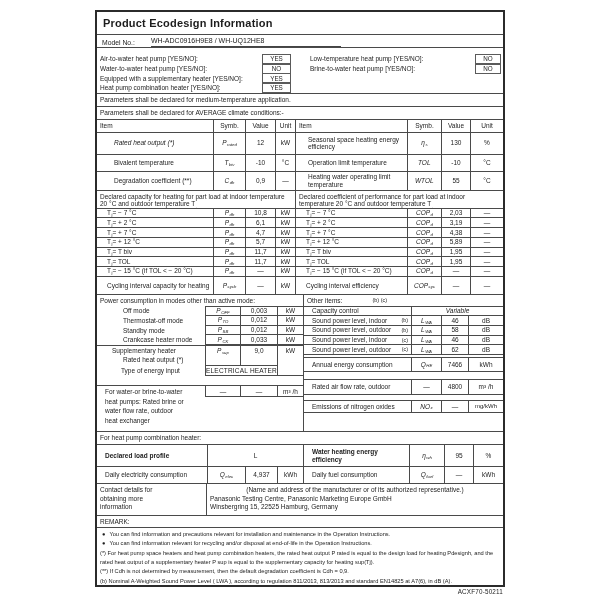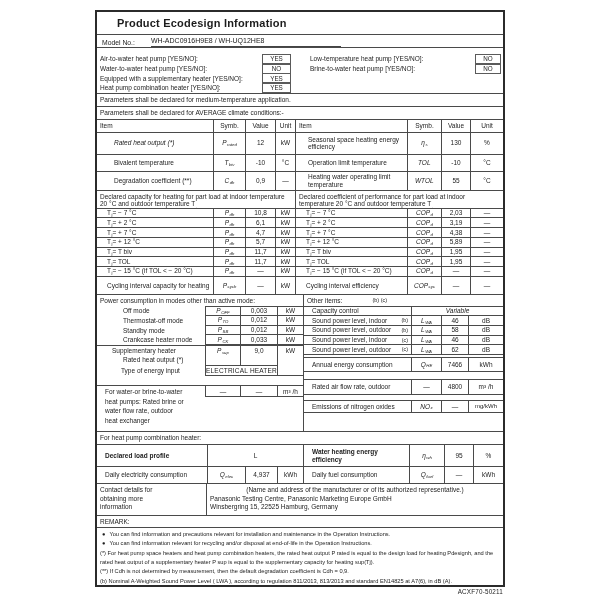--- a/index.html
+++ b/index.html
@@ -11,21 +11,21 @@
   .bT{border-top:1px solid var(--ln);} .bL{border-left:1px solid var(--ln);}
   .row{display:grid;box-sizing:border-box;}
   .row > div{box-sizing:border-box;display:flex;align-items:center;overflow:hidden;}
   .cc{justify-content:center;text-align:center;}
   .ital{font-style:italic;}
   .bold{font-weight:bold;}
   .sb{font-size:4.3px;vertical-align:sub;position:relative;top:1.6px;margin-left:0.5px;}
   .sy{font-style:italic;}
   
   .title-row{height:22px;border-bottom:1px solid var(--ln);display:flex;align-items:center;
-             font-size:11px;font-weight:bold;padding-left:20px;letter-spacing:0.2px;}
+             font-size:11px;font-weight:bold;padding-left:6px;letter-spacing:0.2px;}
   .model-row{height:12px;border-bottom:1px solid var(--ln);display:flex;align-items:flex-end;
              padding-left:5px;font-size:6.8px;}
   .model-val{margin-left:16px;width:190px;border-bottom:1px solid #444;font-size:7px;padding-bottom:1px;}
   .spacer6{height:6px;}
   
   .flagrow{display:grid;grid-template-columns:163px 33px 14px 166px 30px;height:9.7px;align-items:center;}
   .flagrow .lab{padding-left:3px;}
   .fb{border:1px solid #5a5a5a;height:8px;display:flex;align-items:center;justify-content:center;
       font-size:6.3px;margin:0 2px;}
   

